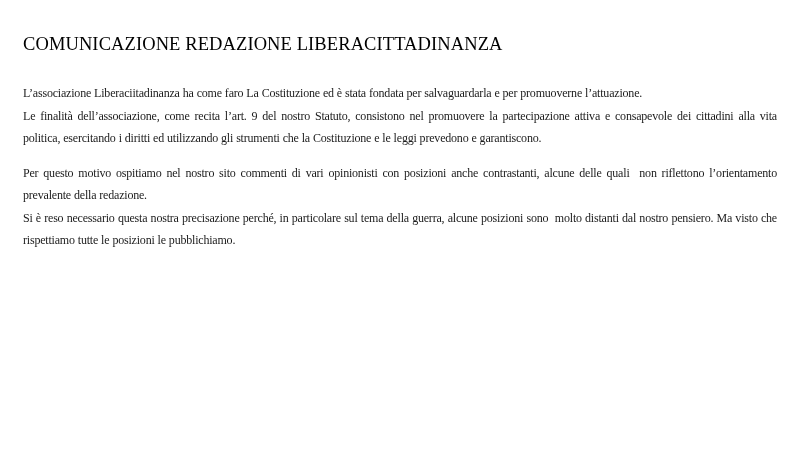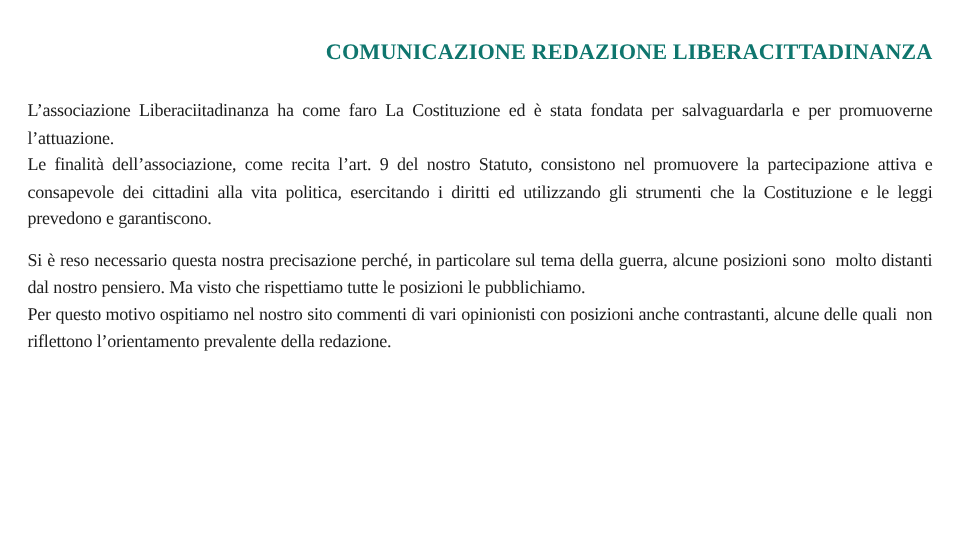--- a/index.html
+++ b/index.html
@@ -15,49 +15,49 @@
     padding: 33px 23px 0 23px;
     background: #ffffff;
     color: #1b1b1b;
     font-family: "Liberation Serif", "DejaVu Serif", serif;
     overflow: hidden;
   }
   .doc-title {
     margin: 0 0 26px 0;
     font-size: 18.5px;
     line-height: 23px;
-    font-weight: bold;
-    text-align: right;
+    font-weight: normal;
+    text-align: left;
     letter-spacing: 0.1px;
-    color: #0f766e;
+    color: #000000;
   }
   .block {
     margin: 0 0 12px 0;
   }
   .block p {
     margin: 0;
-    font-size: 15px;
+    font-size: 12px;
     line-height: 22.5px;
     text-align: justify;
     white-space: pre-wrap;
     letter-spacing: -0.2px;
     word-spacing: 0.2px;
   }
 </style>
 </head>
 <body>
 
 <div class="page">
 
   <h1 class="doc-title">COMUNICAZIONE REDAZIONE LIBERACITTADINANZA</h1>
 
   <div class="block">
     <p>L’associazione Liberaciitadinanza ha come faro La Costituzione ed è stata fondata per salvaguardarla e per promuoverne l’attuazione.</p>
     <p>Le finalità dell’associazione, come recita l’art. 9 del nostro Statuto, consistono nel promuovere la partecipazione attiva e consapevole dei cittadini alla vita politica, esercitando i diritti ed utilizzando gli strumenti che la Costituzione e le leggi prevedono e garantiscono.</p>
   </div>
 
   <div class="block">
+    <p>Per questo motivo ospitiamo nel nostro sito commenti di vari opinionisti con posizioni anche contrastanti, alcune delle quali  non riflettono l’orientamento prevalente della redazione.</p>
     <p>Si è reso necessario questa nostra precisazione perché, in particolare sul tema della guerra, alcune posizioni sono  molto distanti dal nostro pensiero. Ma visto che rispettiamo tutte le posizioni le pubblichiamo.</p>
-    <p>Per questo motivo ospitiamo nel nostro sito commenti di vari opinionisti con posizioni anche contrastanti, alcune delle quali  non riflettono l’orientamento prevalente della redazione.</p>
   </div>
 
 
 </div>
 
 </body></html>

